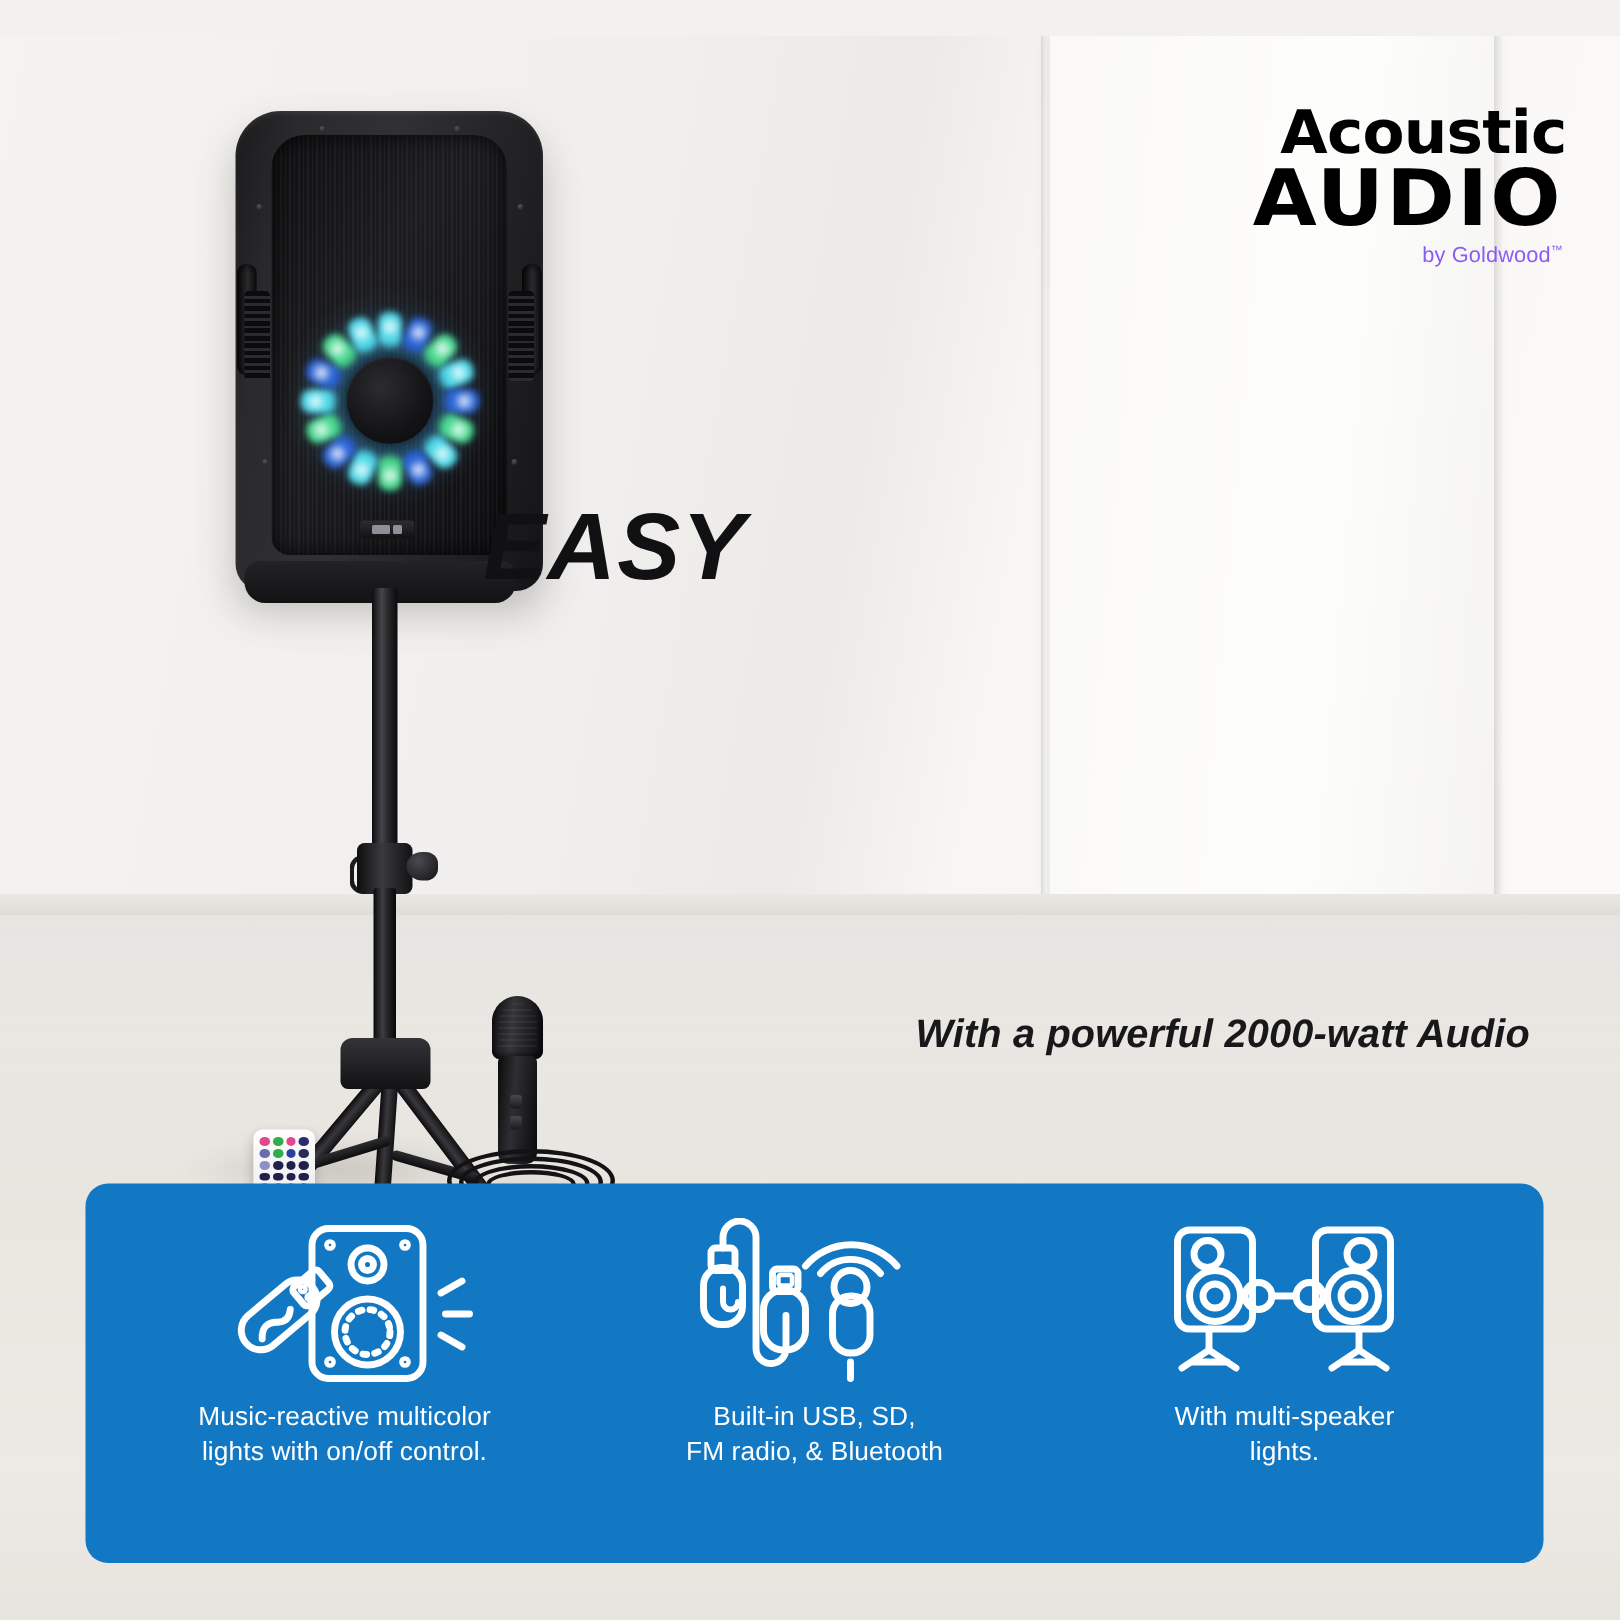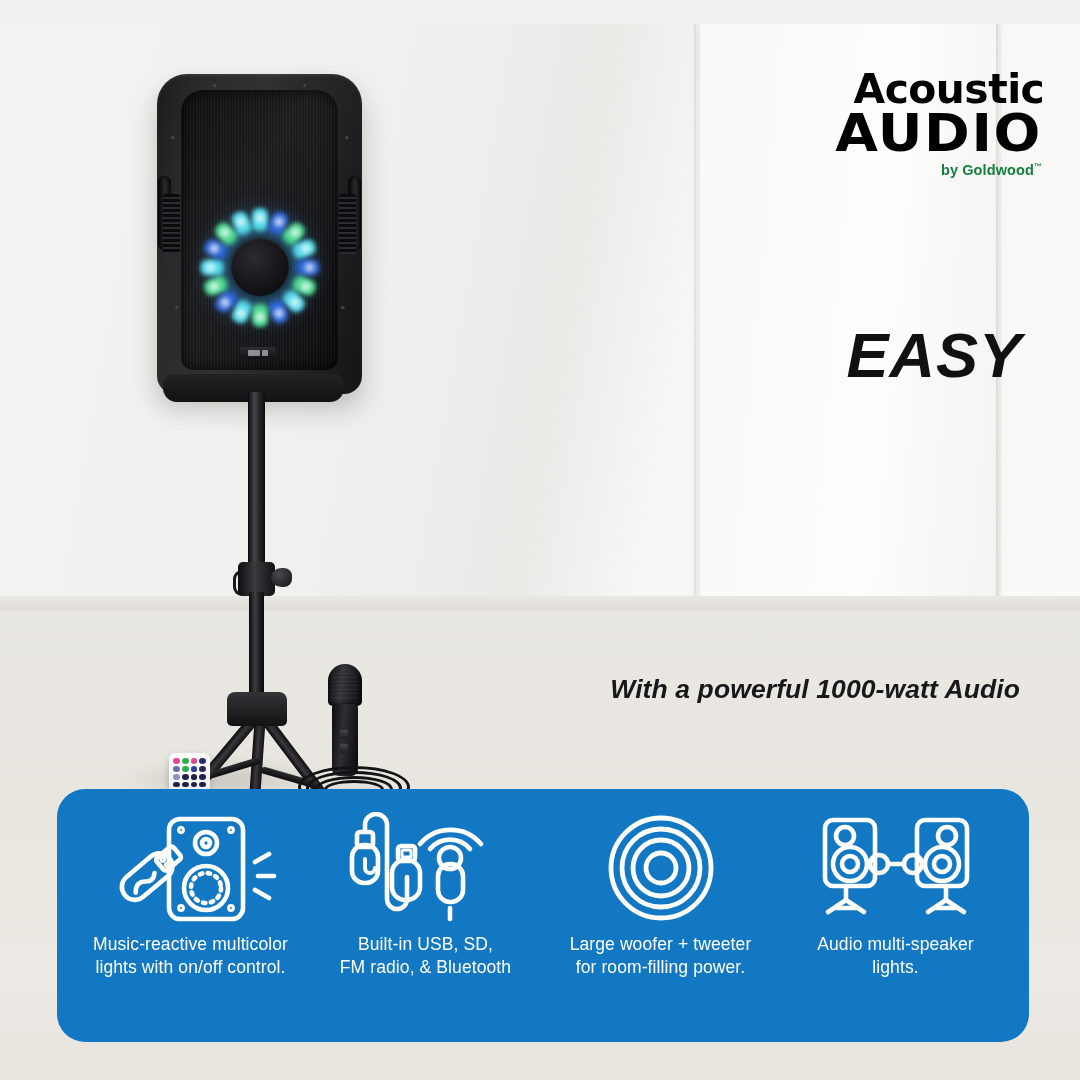--- a/index.html
+++ b/index.html
@@ -205,21 +205,21 @@
     background:linear-gradient(170deg,#ffffff,#e8e8ea);
     border-radius:6px;
     box-shadow:0 3px 7px rgba(90,86,80,.32);
     padding:5px 4px;
     display:grid; grid-template-columns:repeat(4,1fr); grid-auto-rows:1fr;
     gap:2px;
   }
   .remote b { display:block; border-radius:50%; width:100%; height:100%; min-height:5px; }
 
   
-  .headline { position:absolute; right:58px; top:300px; width:700px; text-align:right; }
+  .headline { position:absolute; right:58px; top:310px; width:700px; text-align:left; }
   .hl-easy {
     font-size:63px; font-weight:700; font-style:italic; letter-spacing:1px;
     color:#111113; line-height:1; margin-bottom:2px; display:block;
   }
   .hl-bt {
     font-size:98px; font-weight:700; font-style:italic; letter-spacing:-1px;
     color:#0b0b0c; line-height:1.06; display:block; white-space:nowrap;
   }
   .hl-ppp {
     font-size:56px; font-weight:700; font-style:italic; letter-spacing:0px;
@@ -229,21 +229,21 @@
     position:absolute; right:60px; top:648px; width:560px; text-align:right;
     font-size:26.5px; font-weight:700; font-style:italic; color:#18181a;
     line-height:1.30; letter-spacing:.1px;
   }
   .subhead span { display:block; }
 
   
   .feature-panel {
     position:absolute; left:57px; top:765px; width:972px; height:253px;
     background:#1378c4;
-    border-radius:28px;
+    border-radius:15px;
     display:flex; align-items:stretch;
     padding:20px 16px 22px;
   }
   .feature {
     flex:1; display:flex; flex-direction:column; align-items:center;
     justify-content:flex-start; padding:0 6px;
   }
   .feature-icon { height:118px; display:flex; align-items:center; justify-content:center; }
   .feature-text {
     margin-top:6px; color:#ffffff; font-size:17.5px; line-height:1.32;
@@ -257,21 +257,21 @@
     display:block; font-family:"DejaVu Sans", sans-serif;
     font-size:40px; font-weight:700; color:#000; letter-spacing:-.5px;
     line-height:.96; transform:scaleX(1.02);
   }
   .logo-audio {
     display:block; font-family:"DejaVu Sans", sans-serif;
     font-size:52px; font-weight:700; color:#000; letter-spacing:1.5px;
     line-height:.98; transform:scaleX(1.06); transform-origin:right center;
   }
   .logo-by {
-    display:block; font-size:14.5px; font-weight:700; color:#15803d;
+    display:block; font-size:14.5px; font-weight:400; color:#8b5cf6;
     margin-top:3px; letter-spacing:.1px;
   }
   .logo-by sup { font-size:8px; vertical-align:super; }
 
   .shadow-blob {
     position:absolute; border-radius:50%;
     background:radial-gradient(ellipse, rgba(120,115,108,.30), rgba(0,0,0,0) 70%);
     filter:blur(6px);
   }
 </style>
@@ -398,21 +398,21 @@
       <b style="background: rgb(32, 32, 74);"></b>
       <b style="background: rgb(32, 32, 74);"></b>
       <b style="background: rgb(32, 32, 74);"></b>
     </div>
 
   <div class="headline">
     <span class="hl-easy">EASY</span>
   </div>
 
   <div class="subhead">
-    <span>With a powerful 1000-watt Audio</span>
+    <span>With a powerful 2000-watt Audio</span>
   </div>
 
   <div class="feature-panel">
 
     <div class="feature">
       <div class="feature-icon">
         <svg width="176" height="112" viewBox="0 0 176 112" fill="none" stroke="#ffffff" stroke-width="4.6" stroke-linecap="round" stroke-linejoin="round">
           <rect x="66" y="7" width="74" height="100" rx="11"></rect>
           <circle cx="103" cy="31" r="11"></circle>
             <circle cx="103" cy="31" r="4"></circle>
@@ -456,34 +456,20 @@
           <path d="M90 41 a26 26 0 0 1 40 0" transform="translate(0,-4)"></path>
           <path d="M80 36 a40 40 0 0 1 61 0" transform="translate(0,-4)"></path>
         </svg>
       </div>
       <div class="feature-text">
         <span>Built-in USB, SD,</span>
         <span>FM radio, &amp; Bluetooth</span>
       </div>
     </div>
 
-    <div class="feature">
-      <div class="feature-icon">
-        <svg width="112" height="112" viewBox="0 0 112 112" fill="none" stroke="#ffffff" stroke-width="4.8">
-          <circle cx="56" cy="56" r="50"></circle>
-          <circle cx="56" cy="56" r="39"></circle>
-          <circle cx="56" cy="56" r="28"></circle>
-          <circle cx="56" cy="56" r="15"></circle>
-        </svg>
-      </div>
-      <div class="feature-text">
-        <span>Large woofer + tweeter</span>
-        <span>for room-filling power.</span>
-      </div>
-    </div>
 
     <div class="feature">
       <div class="feature-icon">
         <svg width="166" height="112" viewBox="0 0 166 112" fill="none" stroke="#ffffff" stroke-width="4.6" stroke-linecap="round" stroke-linejoin="round">
           <rect x="12" y="8" width="50" height="66" rx="8"></rect>
           <circle cx="32" cy="24" r="9"></circle>
           <circle cx="37" cy="52" r="17"></circle>
             <circle cx="37" cy="52" r="8"></circle>
           <path d="M33 74 v14"></path>
             <path d="M15 100 l18 -12 l18 12"></path>
@@ -494,19 +480,19 @@
             <circle cx="129" cy="52" r="8"></circle>
           <path d="M133 74 v14"></path>
             <path d="M115 100 l18 -12 l18 12"></path>
             <path d="M122 96 h23"></path>
           <circle cx="66" cy="52" r="9"></circle>
           <circle cx="100" cy="52" r="9"></circle>
           <path d="M75 52 h16"></path>
         </svg>
       </div>
       <div class="feature-text">
-        <span>Audio multi-speaker</span>
+        <span>With multi-speaker</span>
         <span>lights.</span>
       </div>
     </div>
 
   </div>
 </div>
 
 </body></html>

